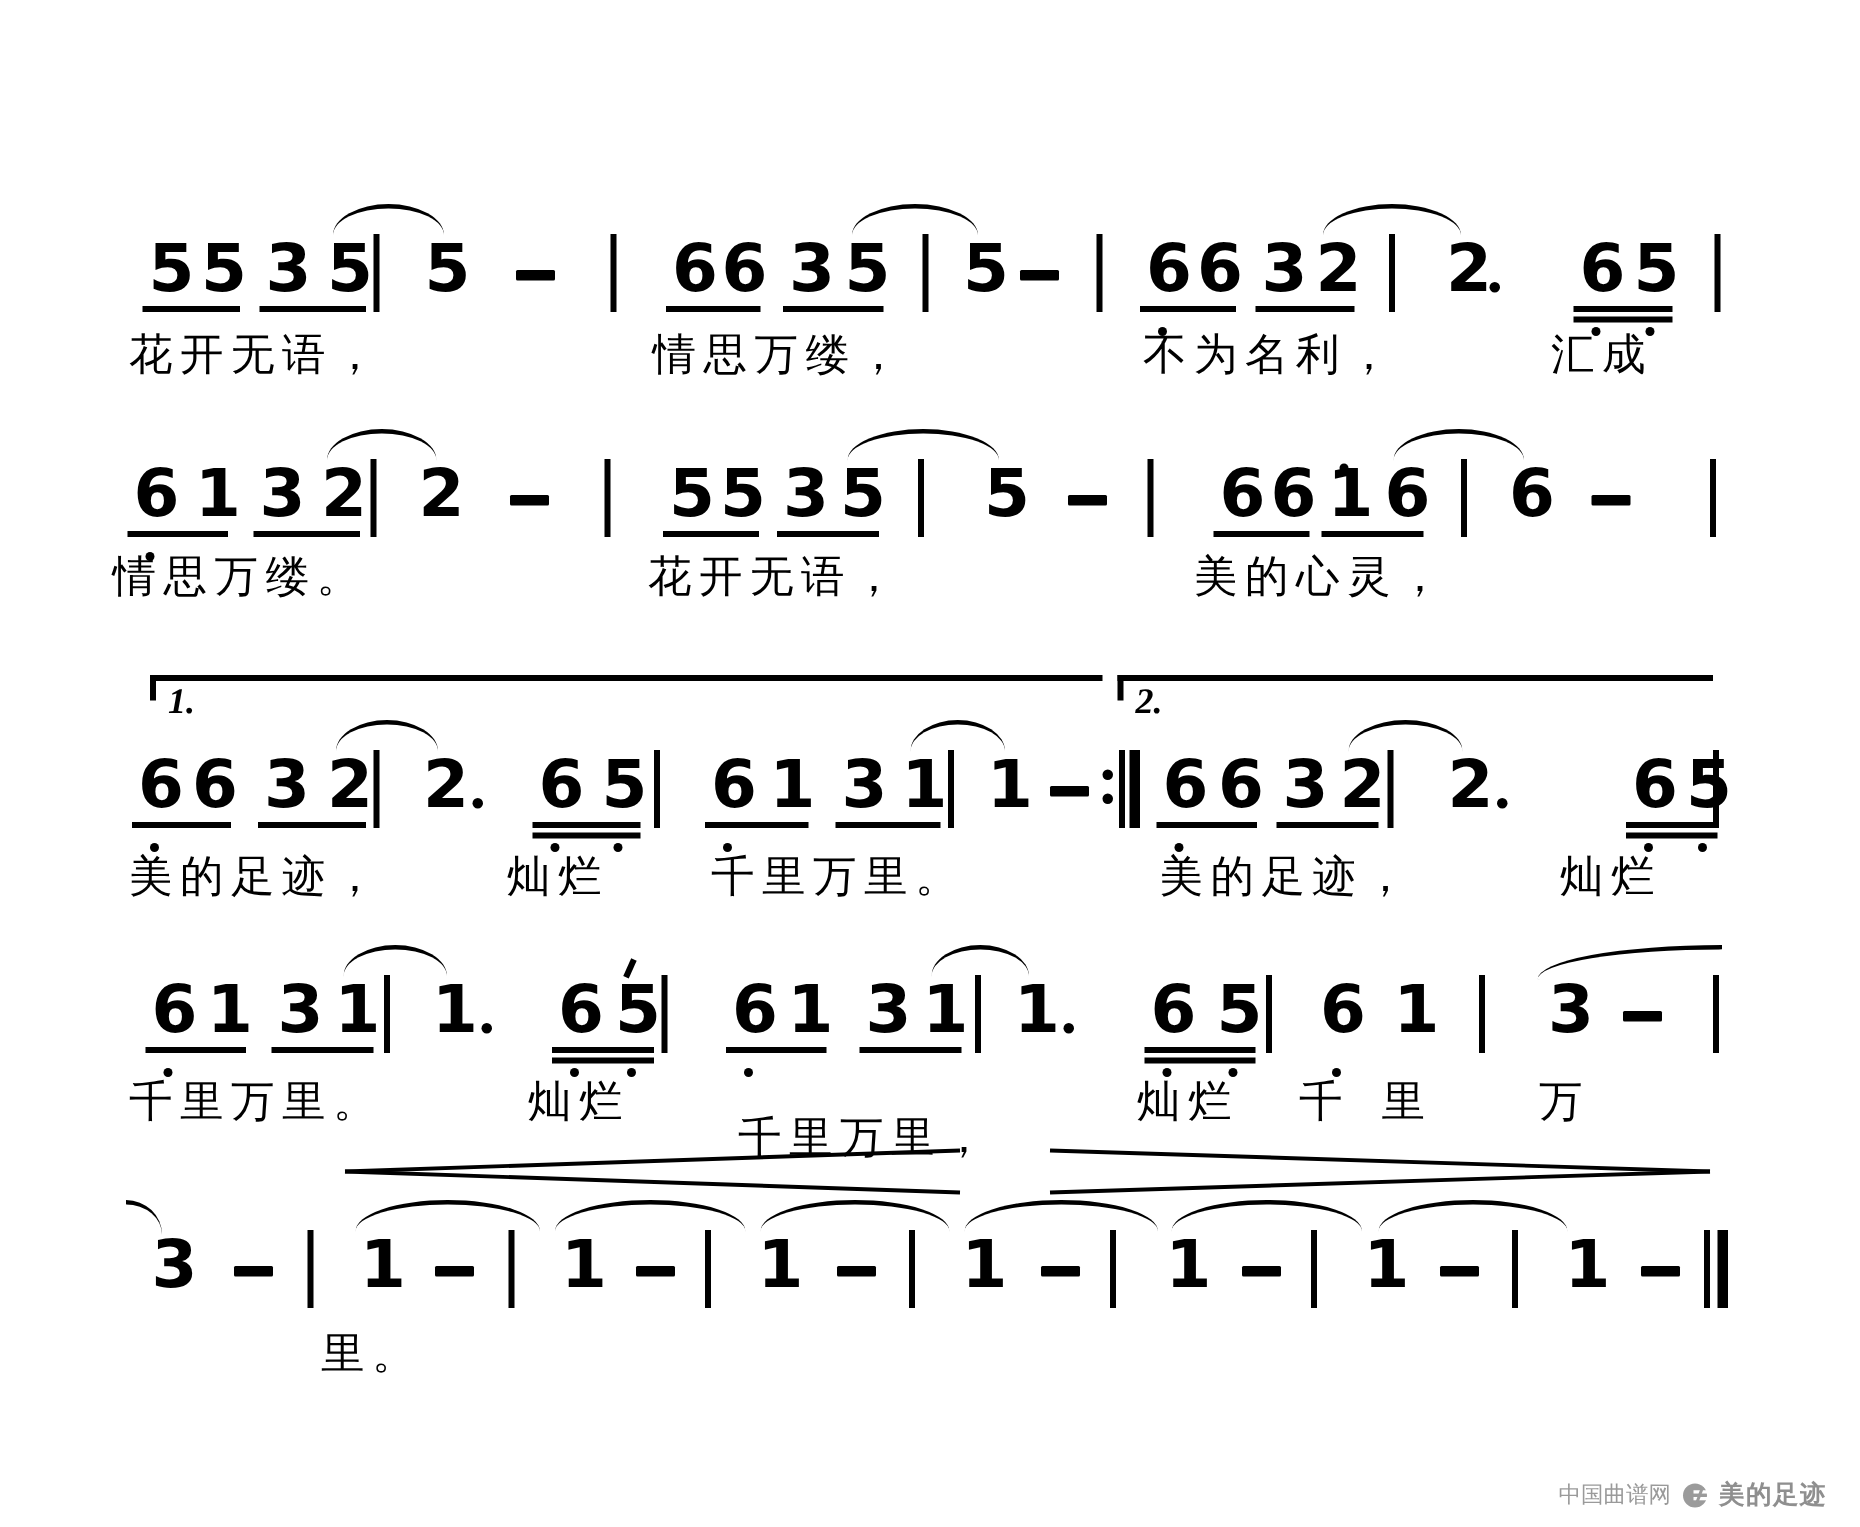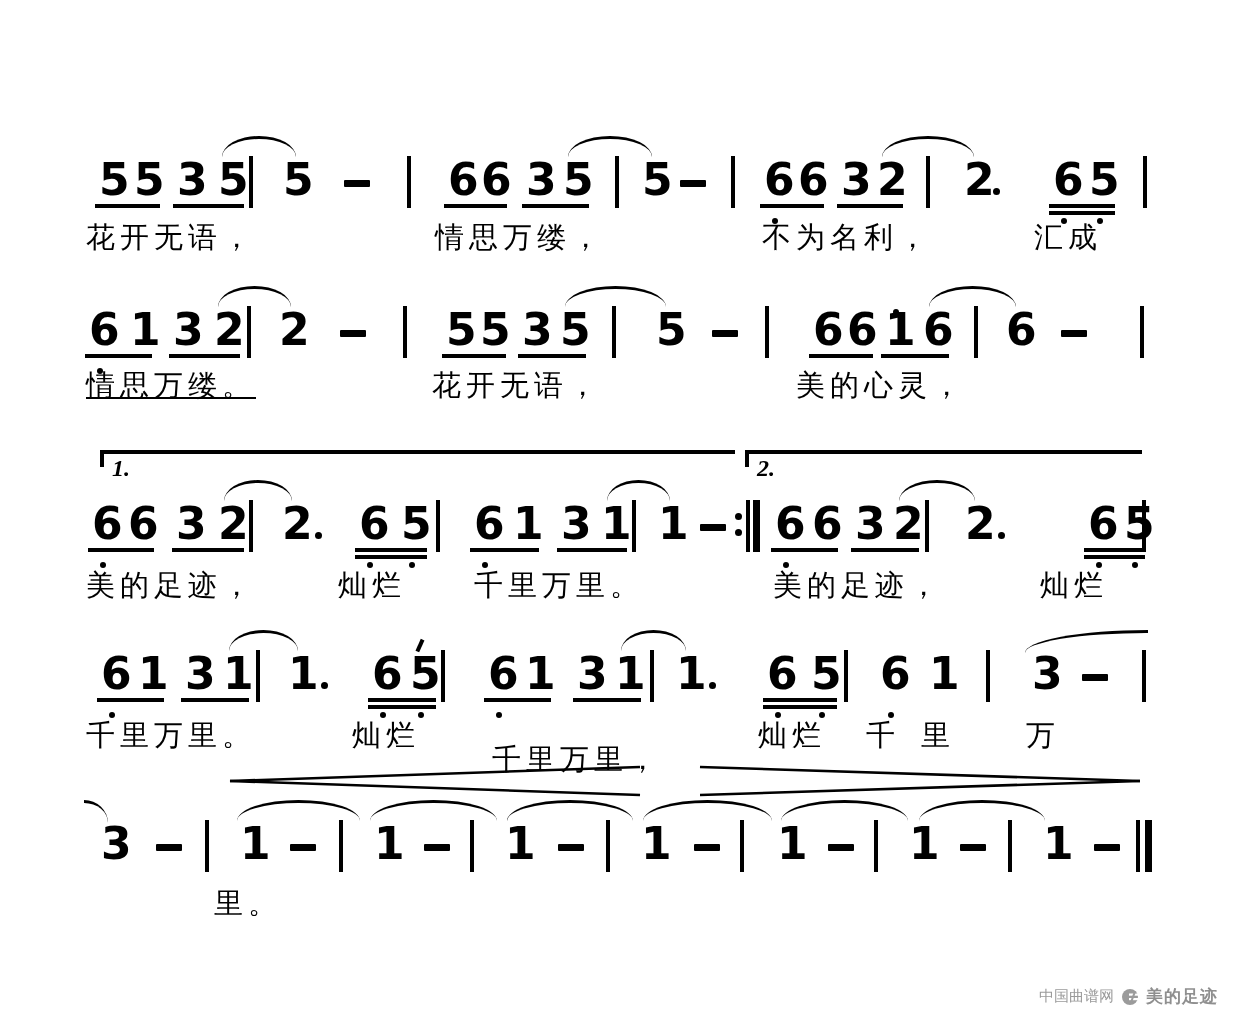--- a/index.html
+++ b/index.html
@@ -108,21 +108,21 @@
       <div class="dash" style="left: 712px; top: 330px;"></div>
       <div class="dash" style="left: 1061px; top: 330px;"></div>
       <div class="beam" style="left: 85px; top: 354px; width: 67px;"></div>
       <div class="beam" style="left: 169px; top: 354px; width: 71px;"></div>
       <div class="beam" style="left: 442px; top: 354px; width: 64px;"></div>
       <div class="beam" style="left: 518px; top: 354px; width: 68px;"></div>
       <div class="beam" style="left: 809px; top: 354px; width: 64px;"></div>
       <div class="beam" style="left: 881px; top: 354px; width: 68px;"></div>
       <div class="odot" style="left: 97px; top: 368px;"></div>
       <div class="odot" style="left: 893px; top: 309px;"></div>
-      <div class="lyric" style="left: 86px; top: 370px; text-decoration: underline;">情思万缕。</div>
+      <div class="lyric" style="left: 75px; top: 370px;">情思万缕。</div>
       <div class="lyric" style="left: 432px; top: 370px;">花开无语，</div>
       <div class="lyric" style="left: 796px; top: 370px;">美的心灵，</div>
       <div class="vline" style="left: 100px; top: 450px; width: 635px;"></div>
       <div class="vtick" style="left: 100px; top: 450px;"></div>
       <div class="vlabel" style="left: 112px; top: 456px;">1.</div>
       <div class="vline" style="left: 745px; top: 450px; width: 397px;"></div>
       <div class="vtick" style="left: 745px; top: 450px;"></div>
       <div class="vlabel" style="left: 757px; top: 456px;">2.</div>
       <div class="tie" style="left: 224px; top: 480px; width: 68px;"></div>
       <div class="tie" style="left: 607px; top: 480px; width: 63px;"></div>

